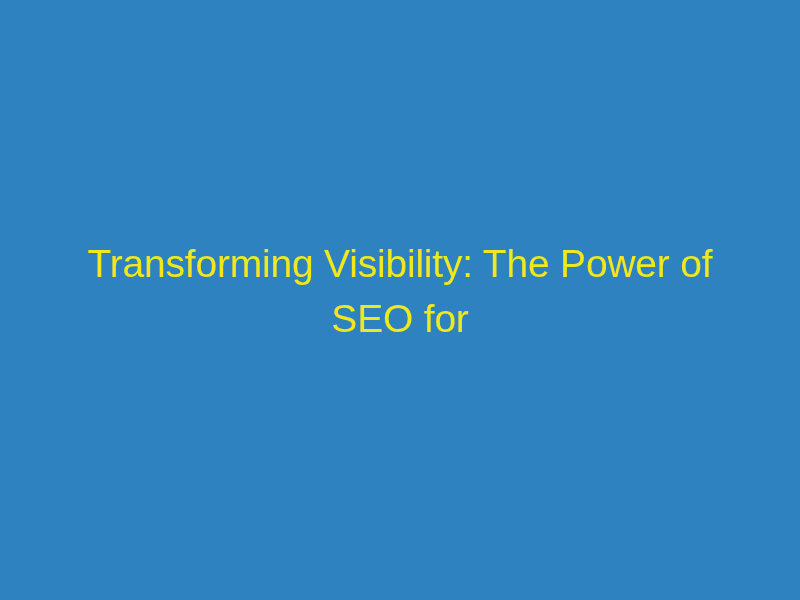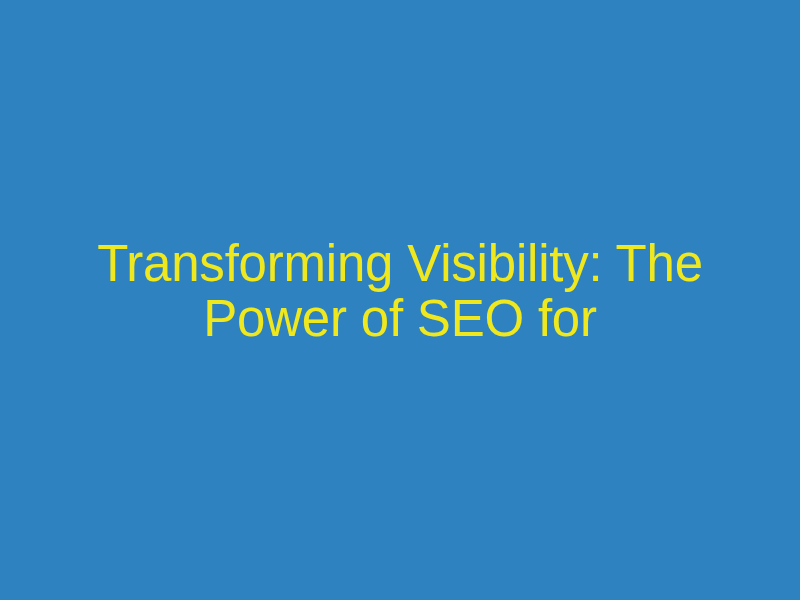--- a/index.html
+++ b/index.html
@@ -32,21 +32,21 @@
     right: 0;
     top: 236px;
     padding: 0 46px;
     box-sizing: border-box;
     text-align: center;
   }
 
   .og-title {
     margin: 0;
     font-family: "Liberation Sans", sans-serif;
-    font-size: 51px;
+    font-size: 39px;
     font-weight: 400;
     line-height: 55px;
     letter-spacing: -0.2px;
     color: #f0e81e;
     text-align: center;
     word-wrap: break-word;
     white-space: normal;
   }
 </style>
 </head>

